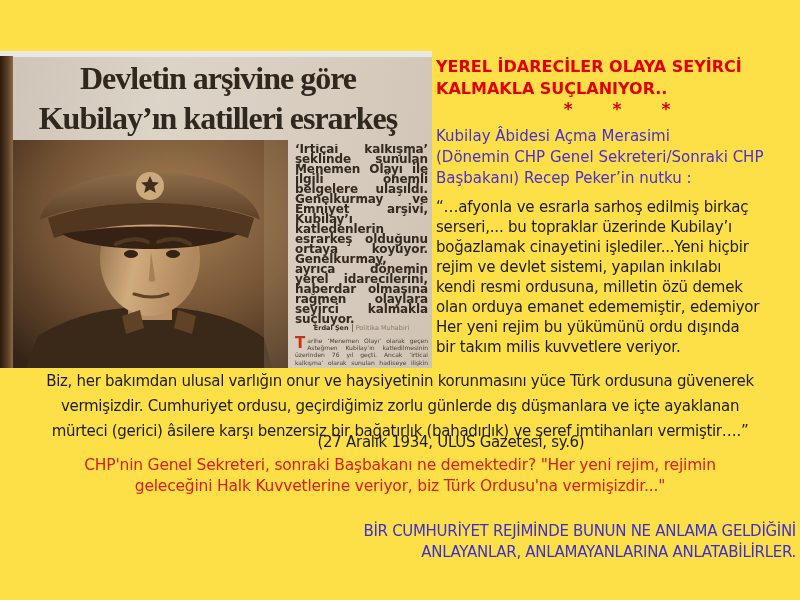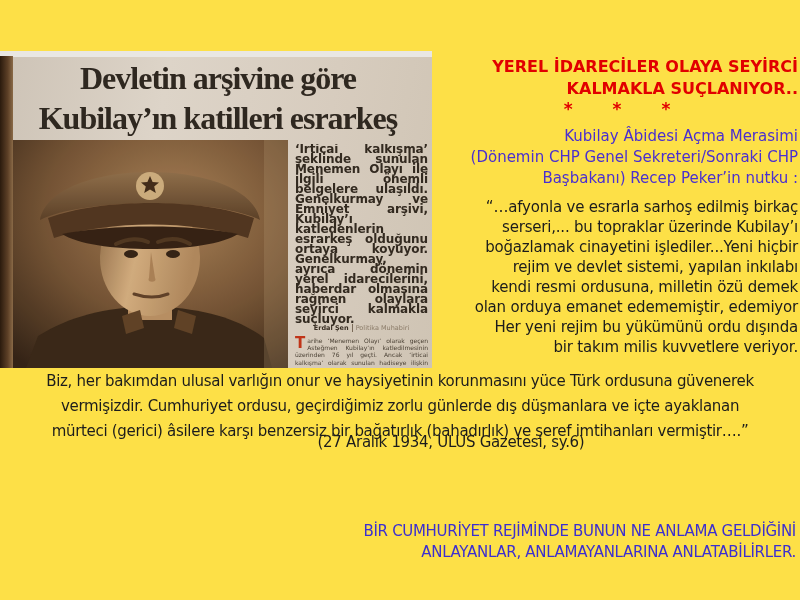--- a/index.html
+++ b/index.html
@@ -22,21 +22,21 @@
   .lede{font-weight:bold;font-size:12px;line-height:10px;text-align:justify;letter-spacing:-0.1px;}
   .byline{display:flex;justify-content:center;align-items:center;font-size:6.5px;}
   .byline .author{font-weight:bold;color:#3a2f24;}
   .byline .sep{display:inline-block;width:1px;height:8px;background:#7a6a58;margin:0 3px;}
   .byline .role{color:#8a7b68;}
   .bodytext{margin-top:5px;font-size:6px;line-height:7.2px;text-align:justify;color:#4a4034;}
   .dropcap{float:left;font-size:15px;line-height:13px;font-weight:bold;color:#c03418;
            margin:0 2px 0 0;}
 
   
-  .right-col{position:absolute;left:436px;top:56px;width:362px;text-align:right;}
+  .right-col{position:absolute;left:436px;top:56px;width:362px;text-align:left;}
   .red-head{color:#e10000;font-weight:bold;font-size:16px;line-height:22px;white-space:pre-line;}
   .asterisks{display:flex;justify-content:center;gap:40px;color:#e10000;font-weight:bold;
              font-size:17px;line-height:17px;margin-top:1px;}
   .blue-sub{color:#4a2fd0;font-size:15px;line-height:21px;white-space:pre-line;margin-top:8px;}
   .black-quote{color:#1c1c1c;font-size:15px;line-height:20px;letter-spacing:-0.2px;
                white-space:pre-line;margin-top:8px;}
 
   
   .army{position:absolute;left:4px;top:369px;width:792px;text-align:center;color:#1c1c1c;
         font-size:15px;line-height:25px;letter-spacing:-0.3px;white-space:pre-line;}
@@ -130,16 +130,18 @@
 kendi resmi ordusuna, milletin özü demek
 olan orduya emanet edememiştir, edemiyor
 Her yeni rejim bu yükümünü ordu dışında
 bir takım milis kuvvetlere veriyor.</div>
   </div>
 
   <div class="army">Biz, her bakımdan ulusal varlığın onur ve haysiyetinin korunmasını yüce Türk ordusuna güvenerek
 vermişizdir. Cumhuriyet ordusu, geçirdiğimiz zorlu günlerde dış düşmanlara ve içte ayaklanan
 mürteci (gerici) âsilere karşı benzersiz bir bağatırlık (bahadırlık) ve şeref imtihanları vermiştir….”</div>
   <div class="citation">(27 Aralık 1934, ULUS Gazetesi, sy.6)</div>
+  <div class="red-comment">CHP'nin Genel Sekreteri, sonraki Başbakanı ne demektedir? "Her yeni rejim, rejimin
+geleceğini Halk Kuvvetlerine veriyor, biz Türk Ordusu'na vermişizdir..."</div>
   <div class="blue-concl">BİR CUMHURİYET REJİMİNDE BUNUN NE ANLAMA GELDİĞİNİ
 ANLAYANLAR, ANLAMAYANLARINA ANLATABİLİRLER.</div>
 
 </div>
 
 </body></html>

